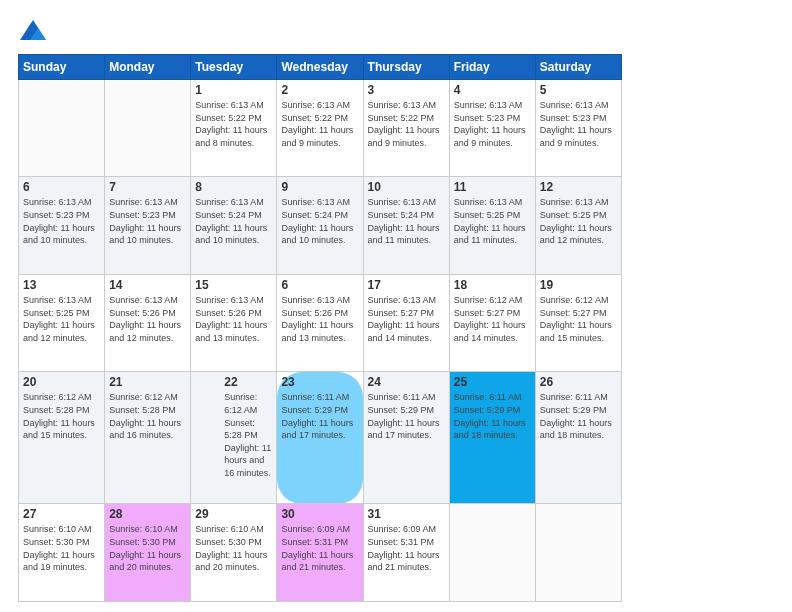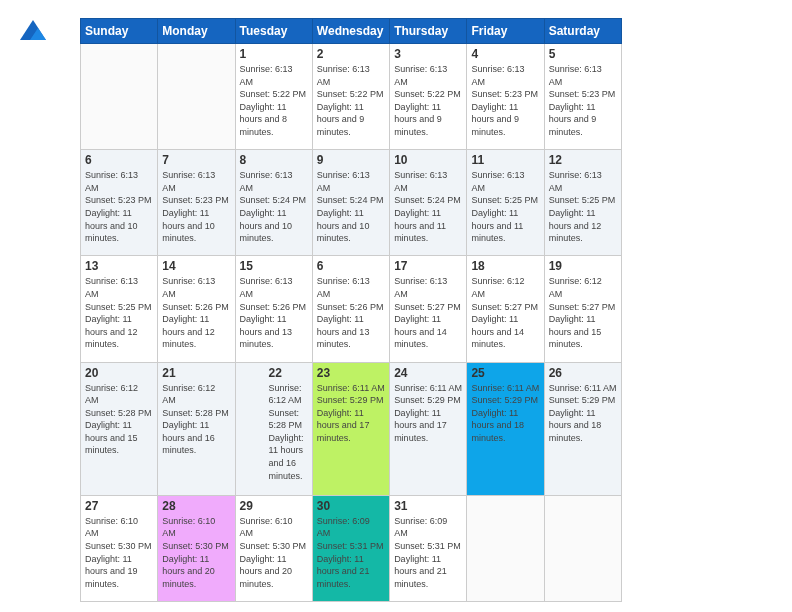--- a/index.html
+++ b/index.html
@@ -8,21 +8,21 @@
       height: 612px;
       font-family: Arial, sans-serif;
       background: #fff;
       overflow: hidden;
     }
     .page {
       width: 640px;
       height: 612px;
       padding: 18px 18px 10px 18px;
       display: flex;
-      gap: 28px;
+      flex-direction: column;
     }
     .header {
       display: flex;
       align-items: flex-start;
       justify-content: space-between;
       margin-bottom: 8px;
     }
     .logo {
       display: flex;
       align-items: center;
@@ -220,21 +220,21 @@
             <div class="day-info">Sunrise: 6:12 AM<br>Sunset: 5:28 PM<br>Daylight: 11 hours and 15 minutes.</div>
           </td>
           <td style="background: rgb(240, 244, 248);">
             <span class="day-num">21</span>
             <div class="day-info">Sunrise: 6:12 AM<br>Sunset: 5:28 PM<br>Daylight: 11 hours and 16 minutes.</div>
           </td>
           <td style="background: rgb(240, 244, 248); padding-left: 33px;">
             <span class="day-num">22</span>
             <div class="day-info">Sunrise: 6:12 AM<br>Sunset: 5:28 PM<br>Daylight: 11 hours and 16 minutes.</div>
           </td>
-          <td style="background: #bef264;">
+          <td style="background: #7dd3fc; border-radius: 25px;">
             <span class="day-num">23</span>
             <div class="day-info">Sunrise: 6:11 AM<br>Sunset: 5:29 PM<br>Daylight: 11 hours and 17 minutes.</div>
           </td>
           <td style="background: rgb(240, 244, 248); margin-left: 44px;">
             <span class="day-num">24</span>
             <div class="day-info">Sunrise: 6:11 AM<br>Sunset: 5:29 PM<br>Daylight: 11 hours and 17 minutes.</div>
           </td>
           <td style="background: #0ea5e9;">
             <span class="day-num">25</span>
             <div class="day-info">Sunrise: 6:11 AM<br>Sunset: 5:29 PM<br>Daylight: 11 hours and 18 minutes.</div>
@@ -250,21 +250,21 @@
             <div class="day-info">Sunrise: 6:10 AM<br>Sunset: 5:30 PM<br>Daylight: 11 hours and 19 minutes.</div>
           </td>
           <td style="background: #f0abfc; margin-left: 10px;">
             <span class="day-num">28</span>
             <div class="day-info">Sunrise: 6:10 AM<br>Sunset: 5:30 PM<br>Daylight: 11 hours and 20 minutes.</div>
           </td>
           <td style="background: rgb(255, 255, 255);">
             <span class="day-num">29</span>
             <div class="day-info">Sunrise: 6:10 AM<br>Sunset: 5:30 PM<br>Daylight: 11 hours and 20 minutes.</div>
           </td>
-          <td style="background: #14b8a6; margin-top: 12px;">
+          <td style="background: #f0abfc; margin-top: 12px;">
             <span class="day-num">30</span>
             <div class="day-info">Sunrise: 6:09 AM<br>Sunset: 5:31 PM<br>Daylight: 11 hours and 21 minutes.</div>
           </td>
           <td style="background: rgb(255, 255, 255);">
             <span class="day-num">31</span>
             <div class="day-info">Sunrise: 6:09 AM<br>Sunset: 5:31 PM<br>Daylight: 11 hours and 21 minutes.</div>
           </td>
           <td class="empty" style="background: rgb(250, 250, 250);"></td>
           <td class="empty" style="background: rgb(250, 250, 250);"></td>
         </tr>

